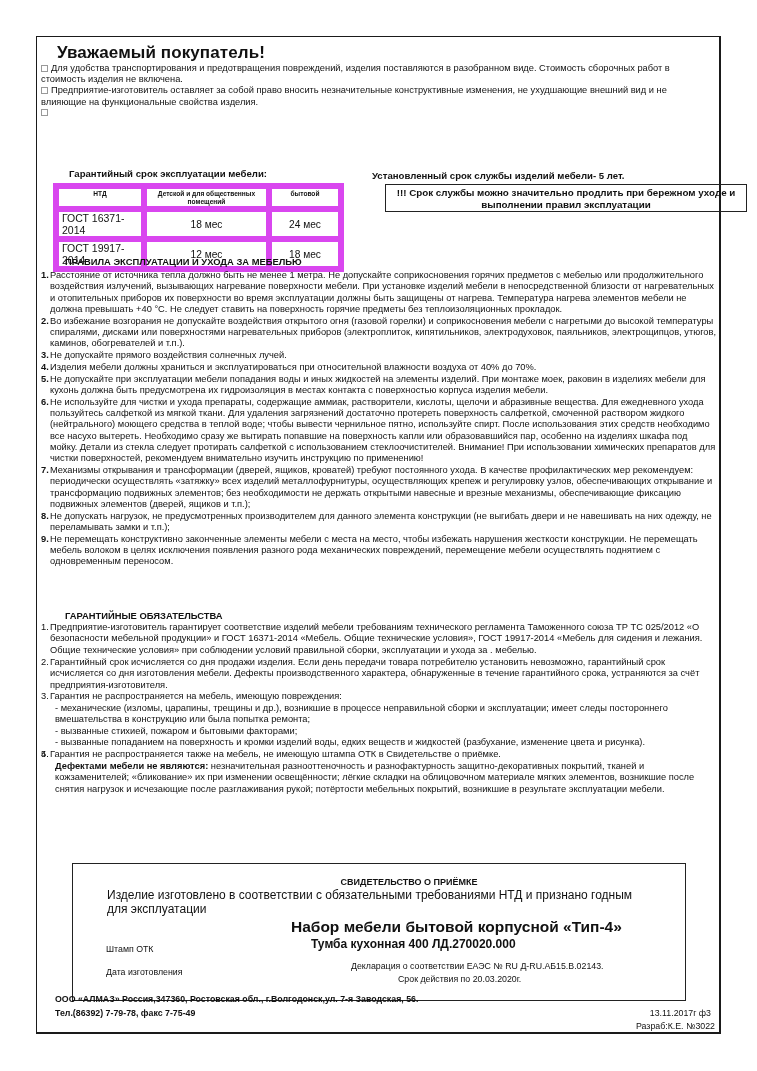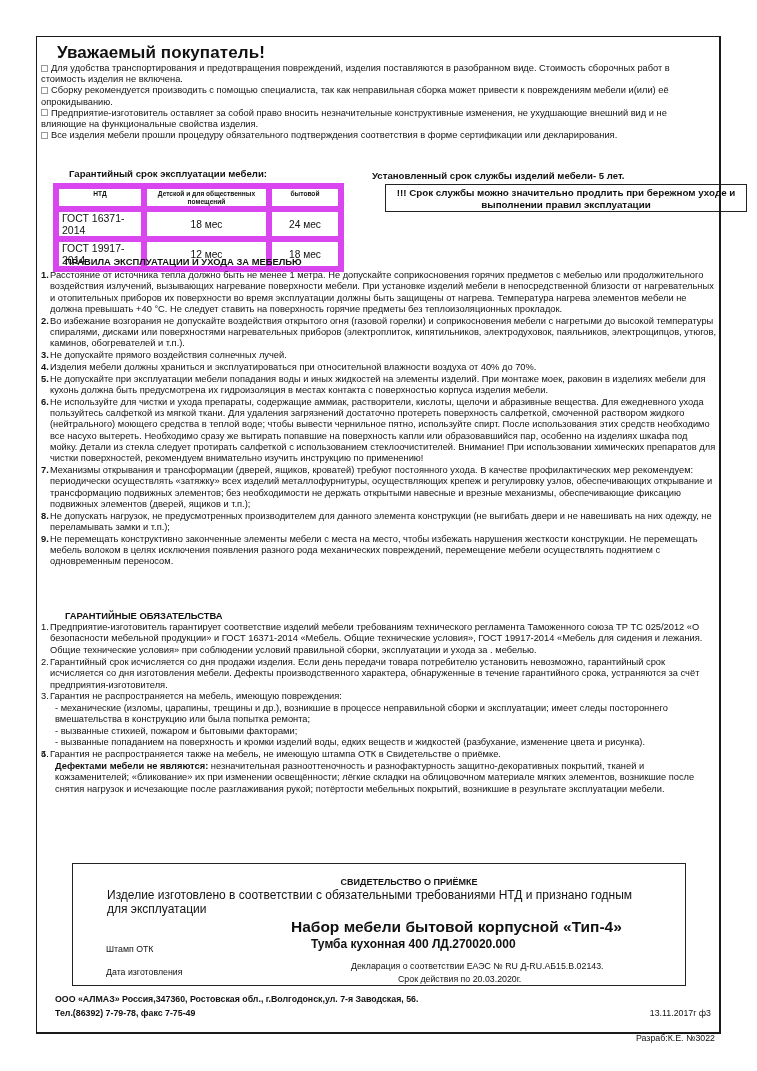--- a/index.html
+++ b/index.html
@@ -33,47 +33,46 @@
     .rules { top: 233px; }
     .rules .bold { font-weight: normal; }
     .guar-head { left: 28px; top: 573px; }
     .guar { top: 585px; line-height: 11.4px; }
     .guar .num { font-weight: normal; }
     .guar .item { padding-left: 9px; }
     .guar .sub { padding-left: 5px; }
     .defects { padding-left: 14px; }
     .defects b { font-weight: bold; }
 
-    .cert { left: 35px; top: 826px; width: 614px; height: 123px; border: 1.3px solid #222; }
+    .cert { left: 35px; top: 826px; width: 614px; height: 138px; border: 1.3px solid #222; }
     .cert-title { left: 0; width: 100%; top: 13px; text-align: center; font-size: 9px; font-weight: bold; padding-left: 60px; }
     .cert-text { left: 34px; top: 24px; width: 540px; font-size: 12px; line-height: 14px; }
     .product1 { left: 218px; top: 54px; font-size: 15.5px; font-weight: bold; }
     .product2 { left: 238px; top: 73px; font-size: 12px; font-weight: bold; text-align: center; }
     .stamp { left: 33px; top: 80px; font-size: 8.8px; }
     .mfg-date { left: 33px; top: 103px; font-size: 8.8px; }
     .decl { left: 278px; top: 97px; font-size: 8.8px; }
     .validity { left: 325px; top: 110px; font-size: 8.8px; }
 
     .footer1 { left: 18px; top: 957px; font-size: 8.8px; font-weight: bold; }
     .footer2 { left: 18px; top: 971px; font-size: 8.8px; font-weight: bold; }
     .fdate { right: 8px; top: 971px; font-size: 8.8px; text-align: right; }
-    .fdev { right: 4px; top: 984px; font-size: 8.8px; text-align: left; margin-top: 12px; }
+    .fdev { right: 4px; top: 984px; font-size: 8.8px; text-align: left; }
   </style>
 </head>
 <body>
 
 <div class="frame">
 
   <div class="abs title">Уважаемый покупатель!</div>
 
   <div class="abs intro">
     <p><span class="bullet"></span><span>Для удобства транспортирования и предотвращения повреждений, изделия поставляются в разобранном виде. Стоимость сборочных работ в стоимость изделия не включена.</span></p>
-    <p><span class="bullet"></span><span>Сборку рекомендуется производить с помощью специалиста, так как неправильная сборка может привести к повреждениям мебели и(или) её опрокидыванию.</span></p>
     <p><span class="bullet"></span><span>Предприятие-изготовитель  оставляет за собой право вносить незначительные конструктивные изменения, не ухудшающие внешний вид и не влияющие на функциональные свойства изделия.</span></p>
-    <p><span class="bullet"></span><span>Все изделия мебели прошли процедуру обязательного подтверждения соответствия в форме сертификации или декларирования.</span></p>
+    <p><span class="bullet"></span></p>
   </div>
 
   <div class="abs warr-title">Гарантийный срок эксплуатации мебели:</div>
   <table class="warr">
     <tbody>
         <tr>
       <th style="width:88px">НТД</th>
       <th style="width:125px">Детской и для общественных помещений</th>
       <th>бытовой</th>
     </tr>

